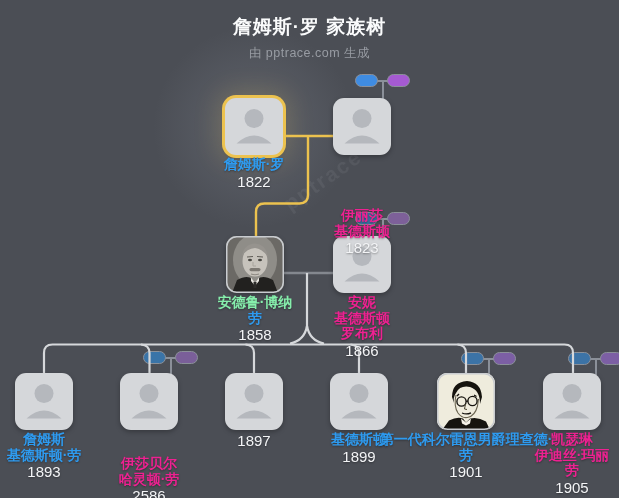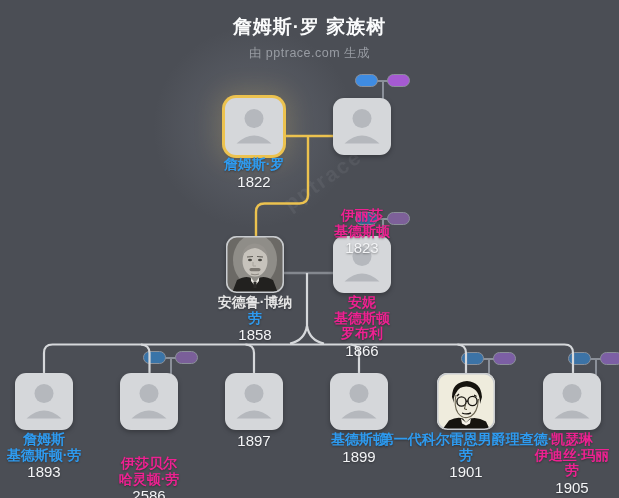--- a/index.html
+++ b/index.html
@@ -132,21 +132,21 @@
             <rect x="23.5" y="32" width="11" height="3.2" rx="1.6" fill="#7c7872"></rect>
             <path d="M25 38 Q29 39.5 33 38" stroke="#8d8982" stroke-width="1.2" fill="none"></path>
             <path d="M6 57 L11 44 Q19 39.5 24 41.5 L29 47 L34 41.5 Q39 39.5 47 44 L52 57 Z" fill="#22211f"></path>
             <path d="M25 41.5 L29 47 L33 41.5 L33 45 L29 50 L25 45 Z" fill="#e9e7e1"></path>
             <rect x="27.5" y="46" width="3" height="6" fill="#2c2b29"></rect>
           </g>
           <rect x="0.75" y="0.75" width="56.5" height="55.5" rx="10" fill="none" stroke="#c9ccd0" stroke-width="1.5"></rect>
         </svg>
       </div>
       <div class="label" style="left: 160px; top: 295px;">
-        <div class="nm" style="color: #e5e5e5;">安德鲁·博纳</div>
+        <div class="nm" style="color: #86efac;">安德鲁·博纳</div>
         <div class="nm" style="color: rgb(46, 155, 240);">劳</div>
         <div class="yr">1858</div>
       </div>
       <div class="pills" style="left: 355px; top: 212px;">
         <div class="pstub" style="height: 20px;"></div>
         <div class="pconn"></div>
         <div class="pill p-blue" style="background: rgb(58, 111, 158);"></div>
         <div class="pill p-purple" style="background: rgb(125, 96, 153);"></div>
       </div>
       <div class="node" style="left: 333px; top: 236px;">

